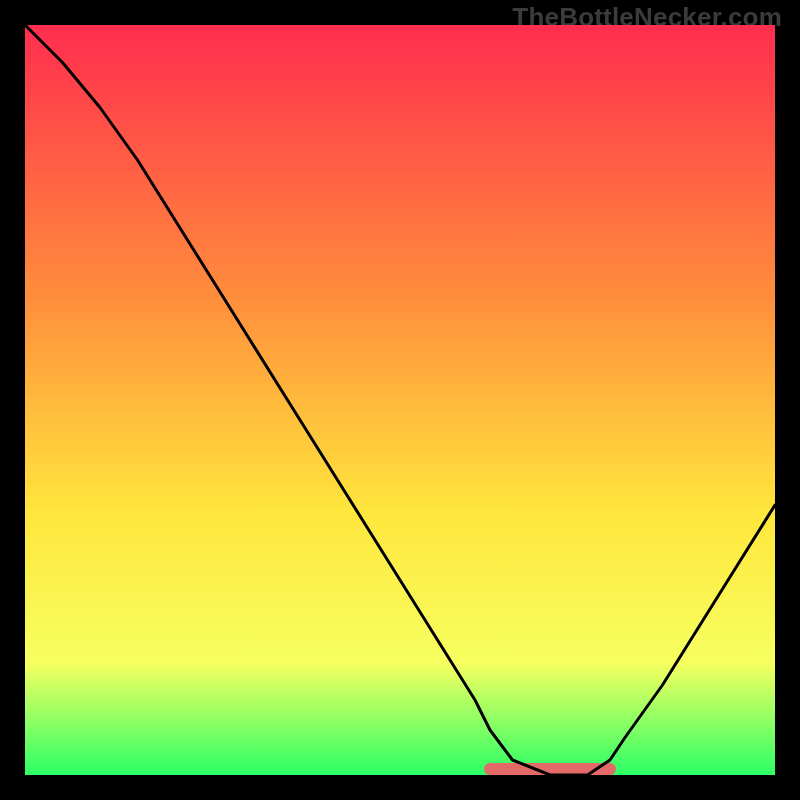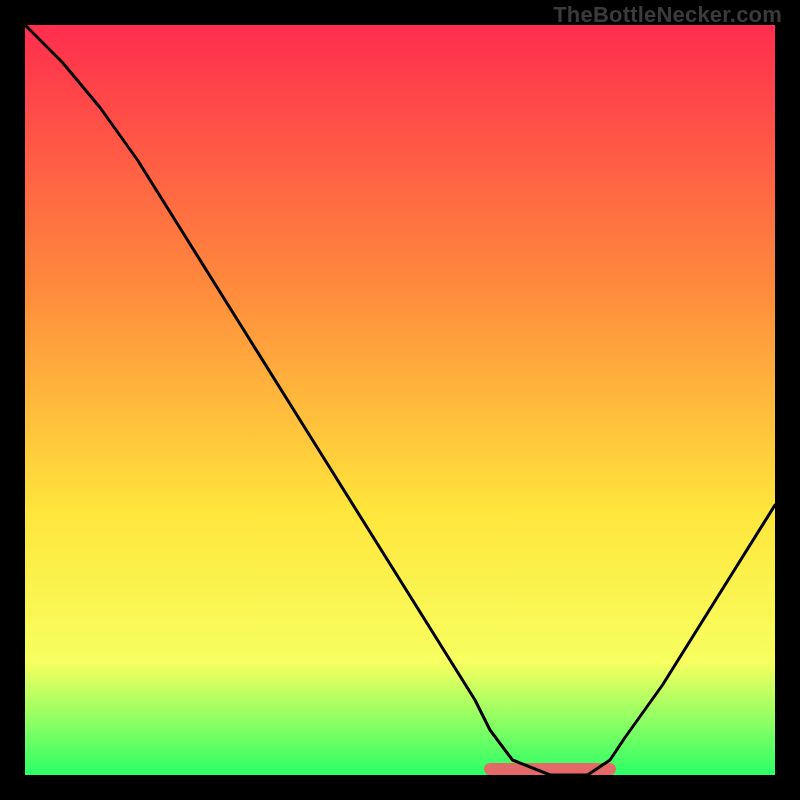--- a/index.html
+++ b/index.html
@@ -14,21 +14,21 @@
     position: relative;
     width: 800px;
     height: 800px;
     background: #000;
   }
   .attribution {
     position: absolute;
     top: 2px;
     right: 18px;
     font-family: Arial, Helvetica, sans-serif;
-    font-size: 22px;
+    font-size: 26px;
     font-weight: bold;
     color: #3b3b3b;
     letter-spacing: 0.2px;
     margin-left: 18px;
   }
   svg.plot {
     position: absolute;
     left: 25px;
     top: 25px;
     width: 750px;

